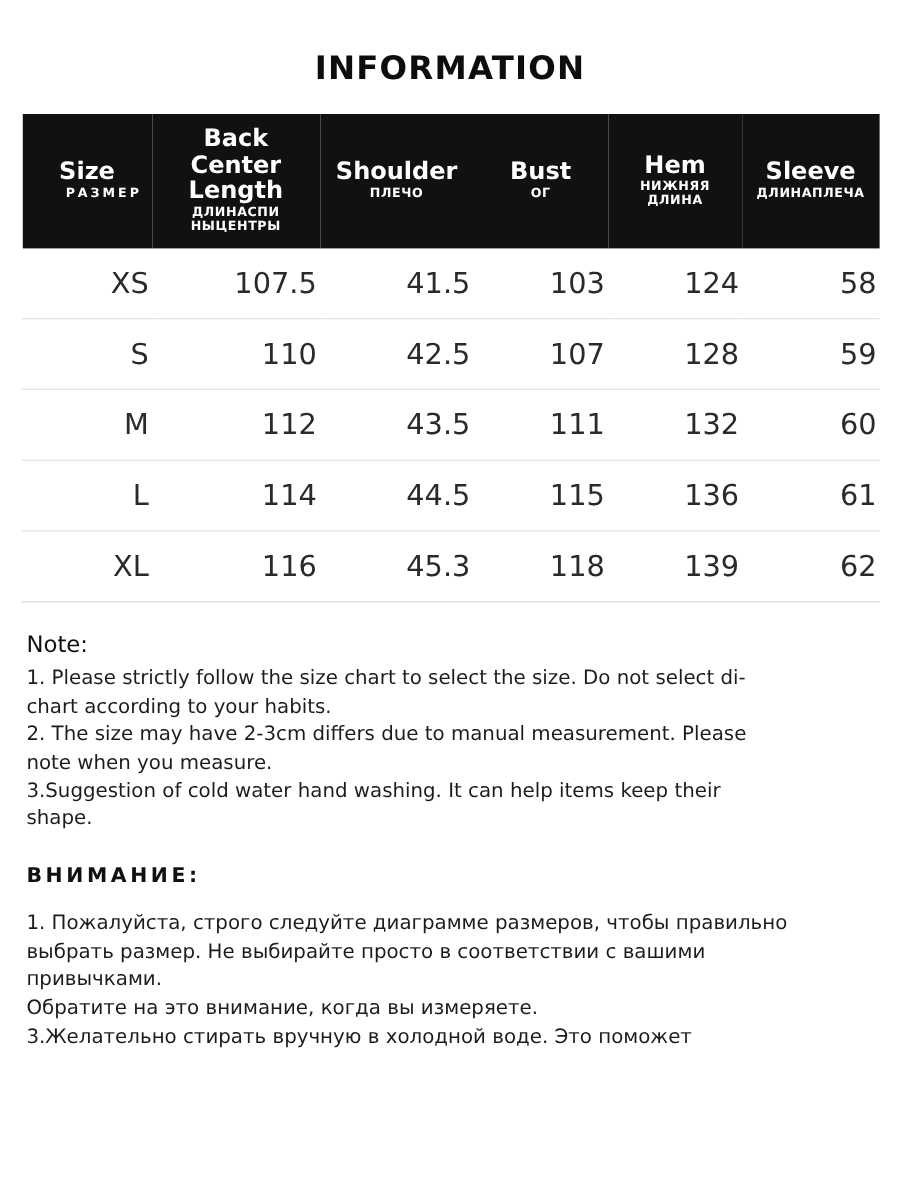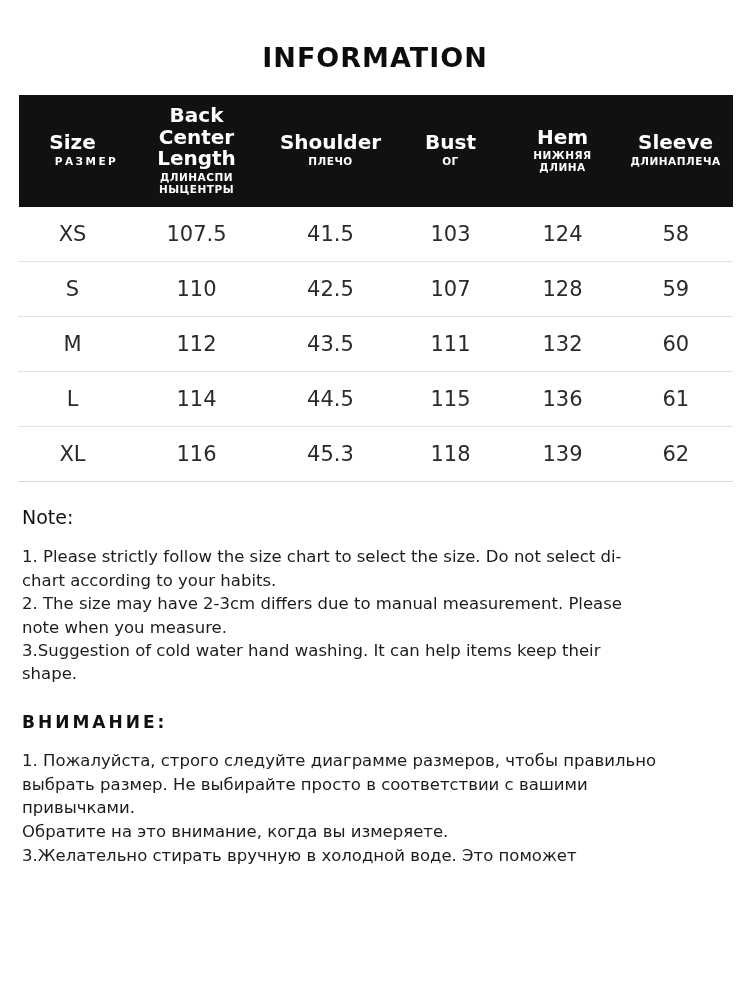--- a/index.html
+++ b/index.html
@@ -65,37 +65,37 @@
     padding-left: 28px;
   }
   col.c-size { width: 108px; }
   col.c-bcl  { width: 140px; }
   col.c-sho  { width: 128px; }
   col.c-bus  { width: 112px; }
   col.c-hem  { width: 112px; }
   col.c-sle  { width: 114px; }
 
   table.size-chart tbody td {
-    text-align: center;
-    font-size: 21px;
+    text-align: right;
+    font-size: 24px;
     color: #2a2a2a;
     padding: 15px 2px;
     border-bottom: 1px solid #e2e2e2;
     border-left: 1px solid transparent;
   }
   table.size-chart tbody tr:last-child td {
     border-bottom: 1px solid #d8d8d8;
   }
   .sizecell {
     color: #1a1a1a;
   }
 
   .note-head {
     font-size: 19px;
-    margin: 24px 0 18px 4px;
+    margin: 24px 0 6px 4px;
     color: #111111;
   }
   .note-lines {
     font-size: 16.5px;
     line-height: 1.36;
     color: #1c1c1c;
     margin: 0 0 0 4px;
   }
   .note-lines p {
     margin: 0 0 1px 0;

